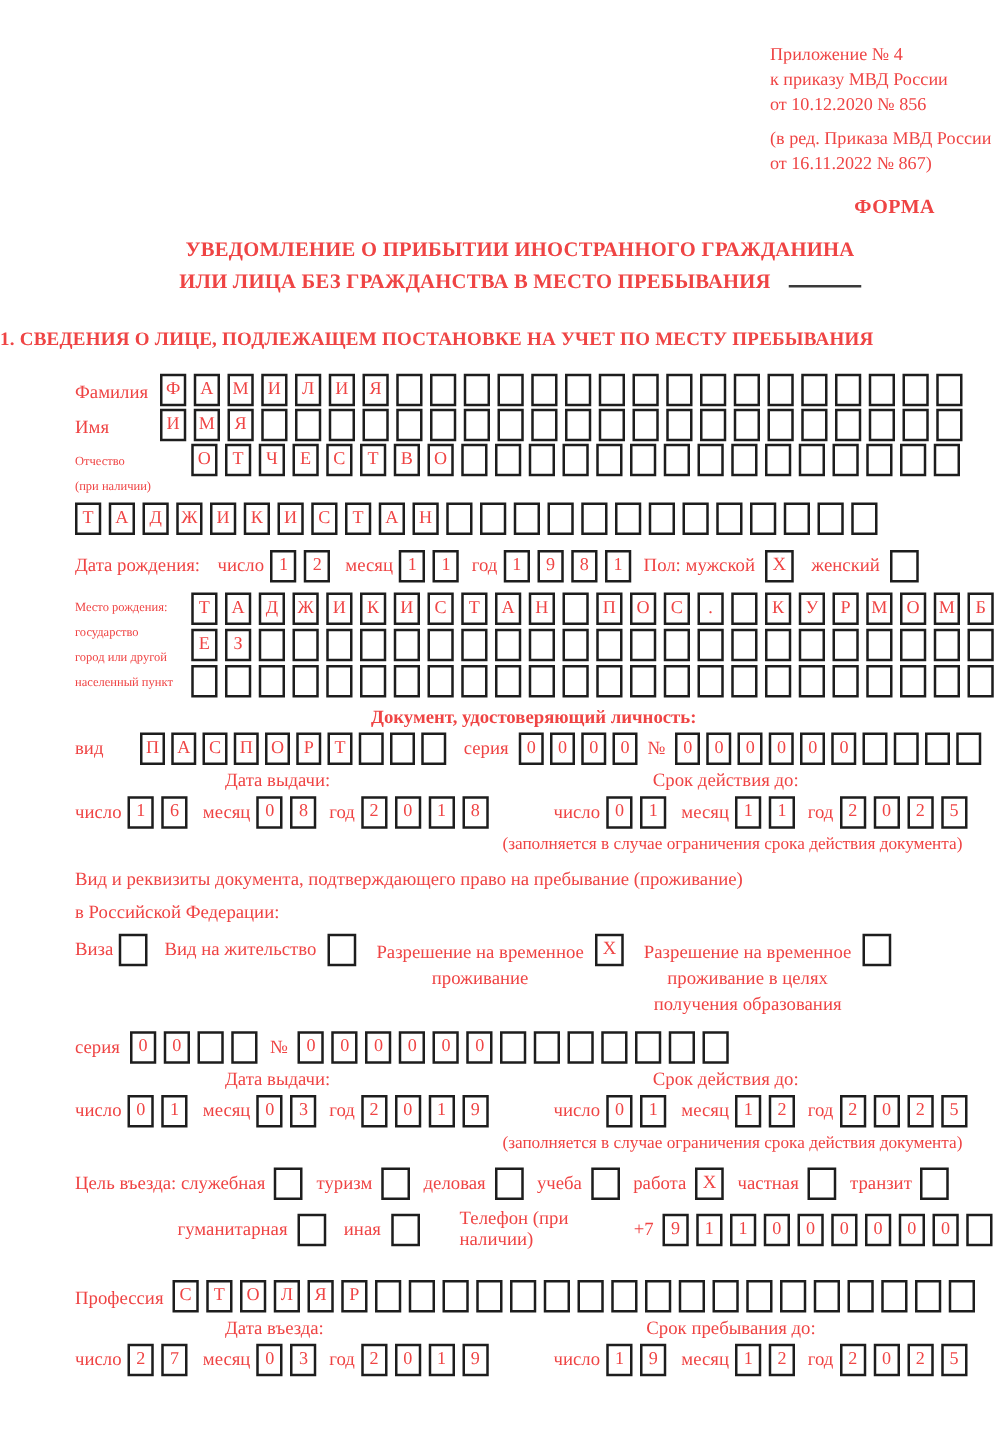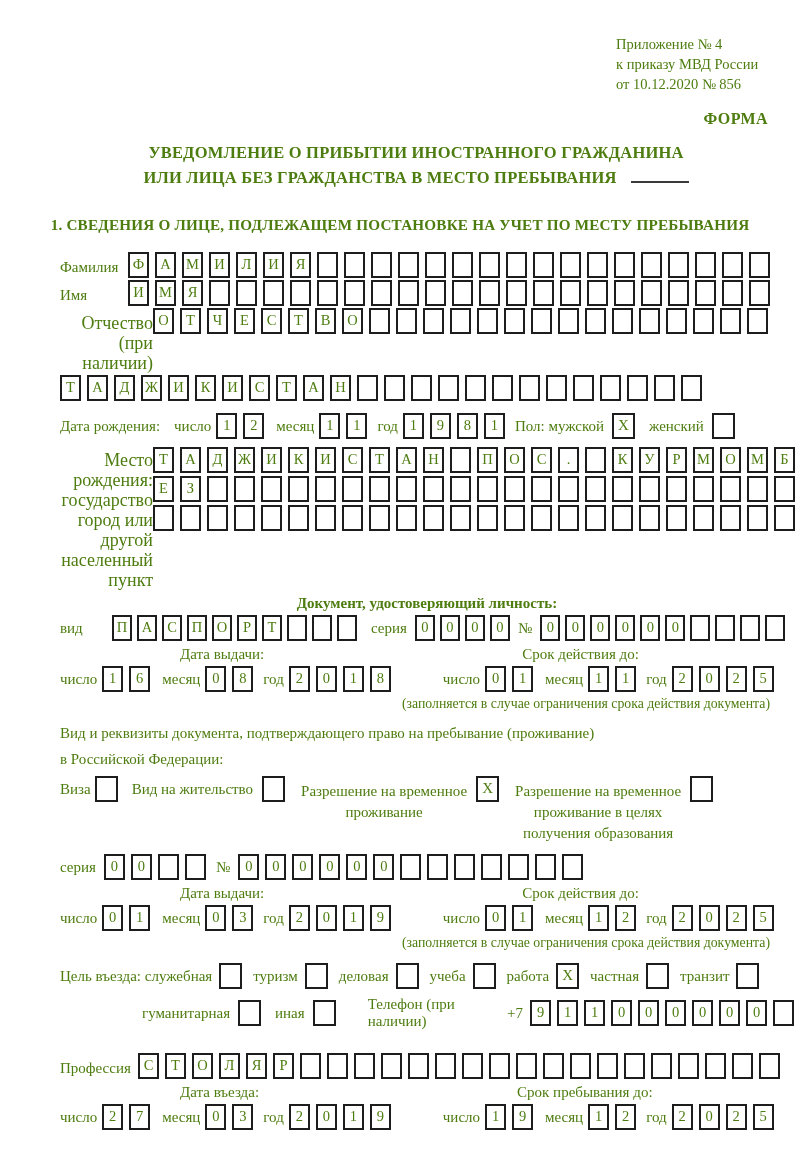--- a/index.html
+++ b/index.html
@@ -1,34 +1,34 @@
 <!DOCTYPE html>
 <html><head>
 <meta charset="utf-8">
 <style>
   * { margin:0; padding:0; box-sizing:border-box; }
   html,body { background:#ffffff; }
   .page {
     width:800px; height:1163px; background:#fff; overflow:hidden; position:relative;
-    font-family:"Liberation Serif", serif; color:#4d7c0f; padding-top:34px;
+    font-family:"Liberation Serif", serif; color:#ef4444; padding-top:34px;
   }
   .appendix { margin-left:616px; font-size:14.5px; line-height:20px; }
   .amend { margin-top:7px; }
-  .forma { text-align:right; padding-right:32px; font-weight:700; font-size:16px; margin-top:16px; letter-spacing:.4px; }
+  .forma { text-align:right; padding-right:52px; font-weight:700; font-size:16px; margin-top:16px; letter-spacing:.4px; }
   .title { text-align:center; font-weight:700; font-size:16.5px; line-height:25px; margin-top:12px; letter-spacing:.2px;padding-left:32px; }
   .blankline { display:inline-block; width:58px; border-bottom:2px solid #3a3a3a; margin-left:14px; }
-  .sect { text-align:center; font-weight:700; font-size:15.2px; margin-top:26px; letter-spacing:.2px; }
+  .sect { text-align:left; font-weight:700; font-size:15.2px; margin-top:26px; letter-spacing:.2px; }
   .form { padding:16px 6px 0 60px; font-size:15px; }
 
   .frow { display:flex; align-items:flex-start; margin-top:2px; }
   .flabel { flex:0 0 auto; padding-top:5px; line-height:20px; }
   .w68 { flex:0 0 68px; }
   .w78 { flex:0 0 78px; }
   .w84 { flex:0 0 84px; font-size:14px; }
-  .w93 { flex:0 0 93px; font-size:18px;text-align:right; }
+  .w93 { flex:0 0 93px; font-size:10px; }
   .cells { display:flex; gap:6px; }
   .cell { flex:0 0 21px; width:21px; height:26px; border:2px solid #1d1d1d;
           text-align:center; font-size:14.5px; line-height:21px; background:#fff; }
   .cells.sm { gap:5px; }
   .cells.sm .cell { flex:0 0 20px; width:20px; }
   .stack .cells { margin-bottom:3px; }
   .cb { display:inline-block; flex:0 0 23px; width:23px; height:26px; border:2px solid #1d1d1d;
         text-align:center; line-height:21px; font-size:15px; background:#fff; }
   .lbl { padding-right:8px; }
   .ml10 { margin-left:10px; } .ml14 { margin-left:14px; } .ml8 { margin-left:8px; } .ml6 { margin-left:6px; }
@@ -62,20 +62,24 @@
 </style>
 </head>
 <body>
 
 <div class="page">
 
   <div class="appendix">
     <div>Приложение № 4</div>
     <div>к приказу МВД России</div>
     <div>от 10.12.2020 № 856</div>
+    <div class="amend">
+      <div>(в ред. Приказа МВД России</div>
+      <div>от 16.11.2022 № 867)</div>
+    </div>
   </div>
 
   <div class="forma">ФОРМА</div>
 
   <div class="title">
     <div>УВЕДОМЛЕНИЕ О ПРИБЫТИИ ИНОСТРАННОГО ГРАЖДАНИНА</div>
     <div>
       <span>ИЛИ ЛИЦА БЕЗ ГРАЖДАНСТВА В МЕСТО ПРЕБЫВАНИЯ</span><span class="blankline"></span>
     </div>
   </div>

